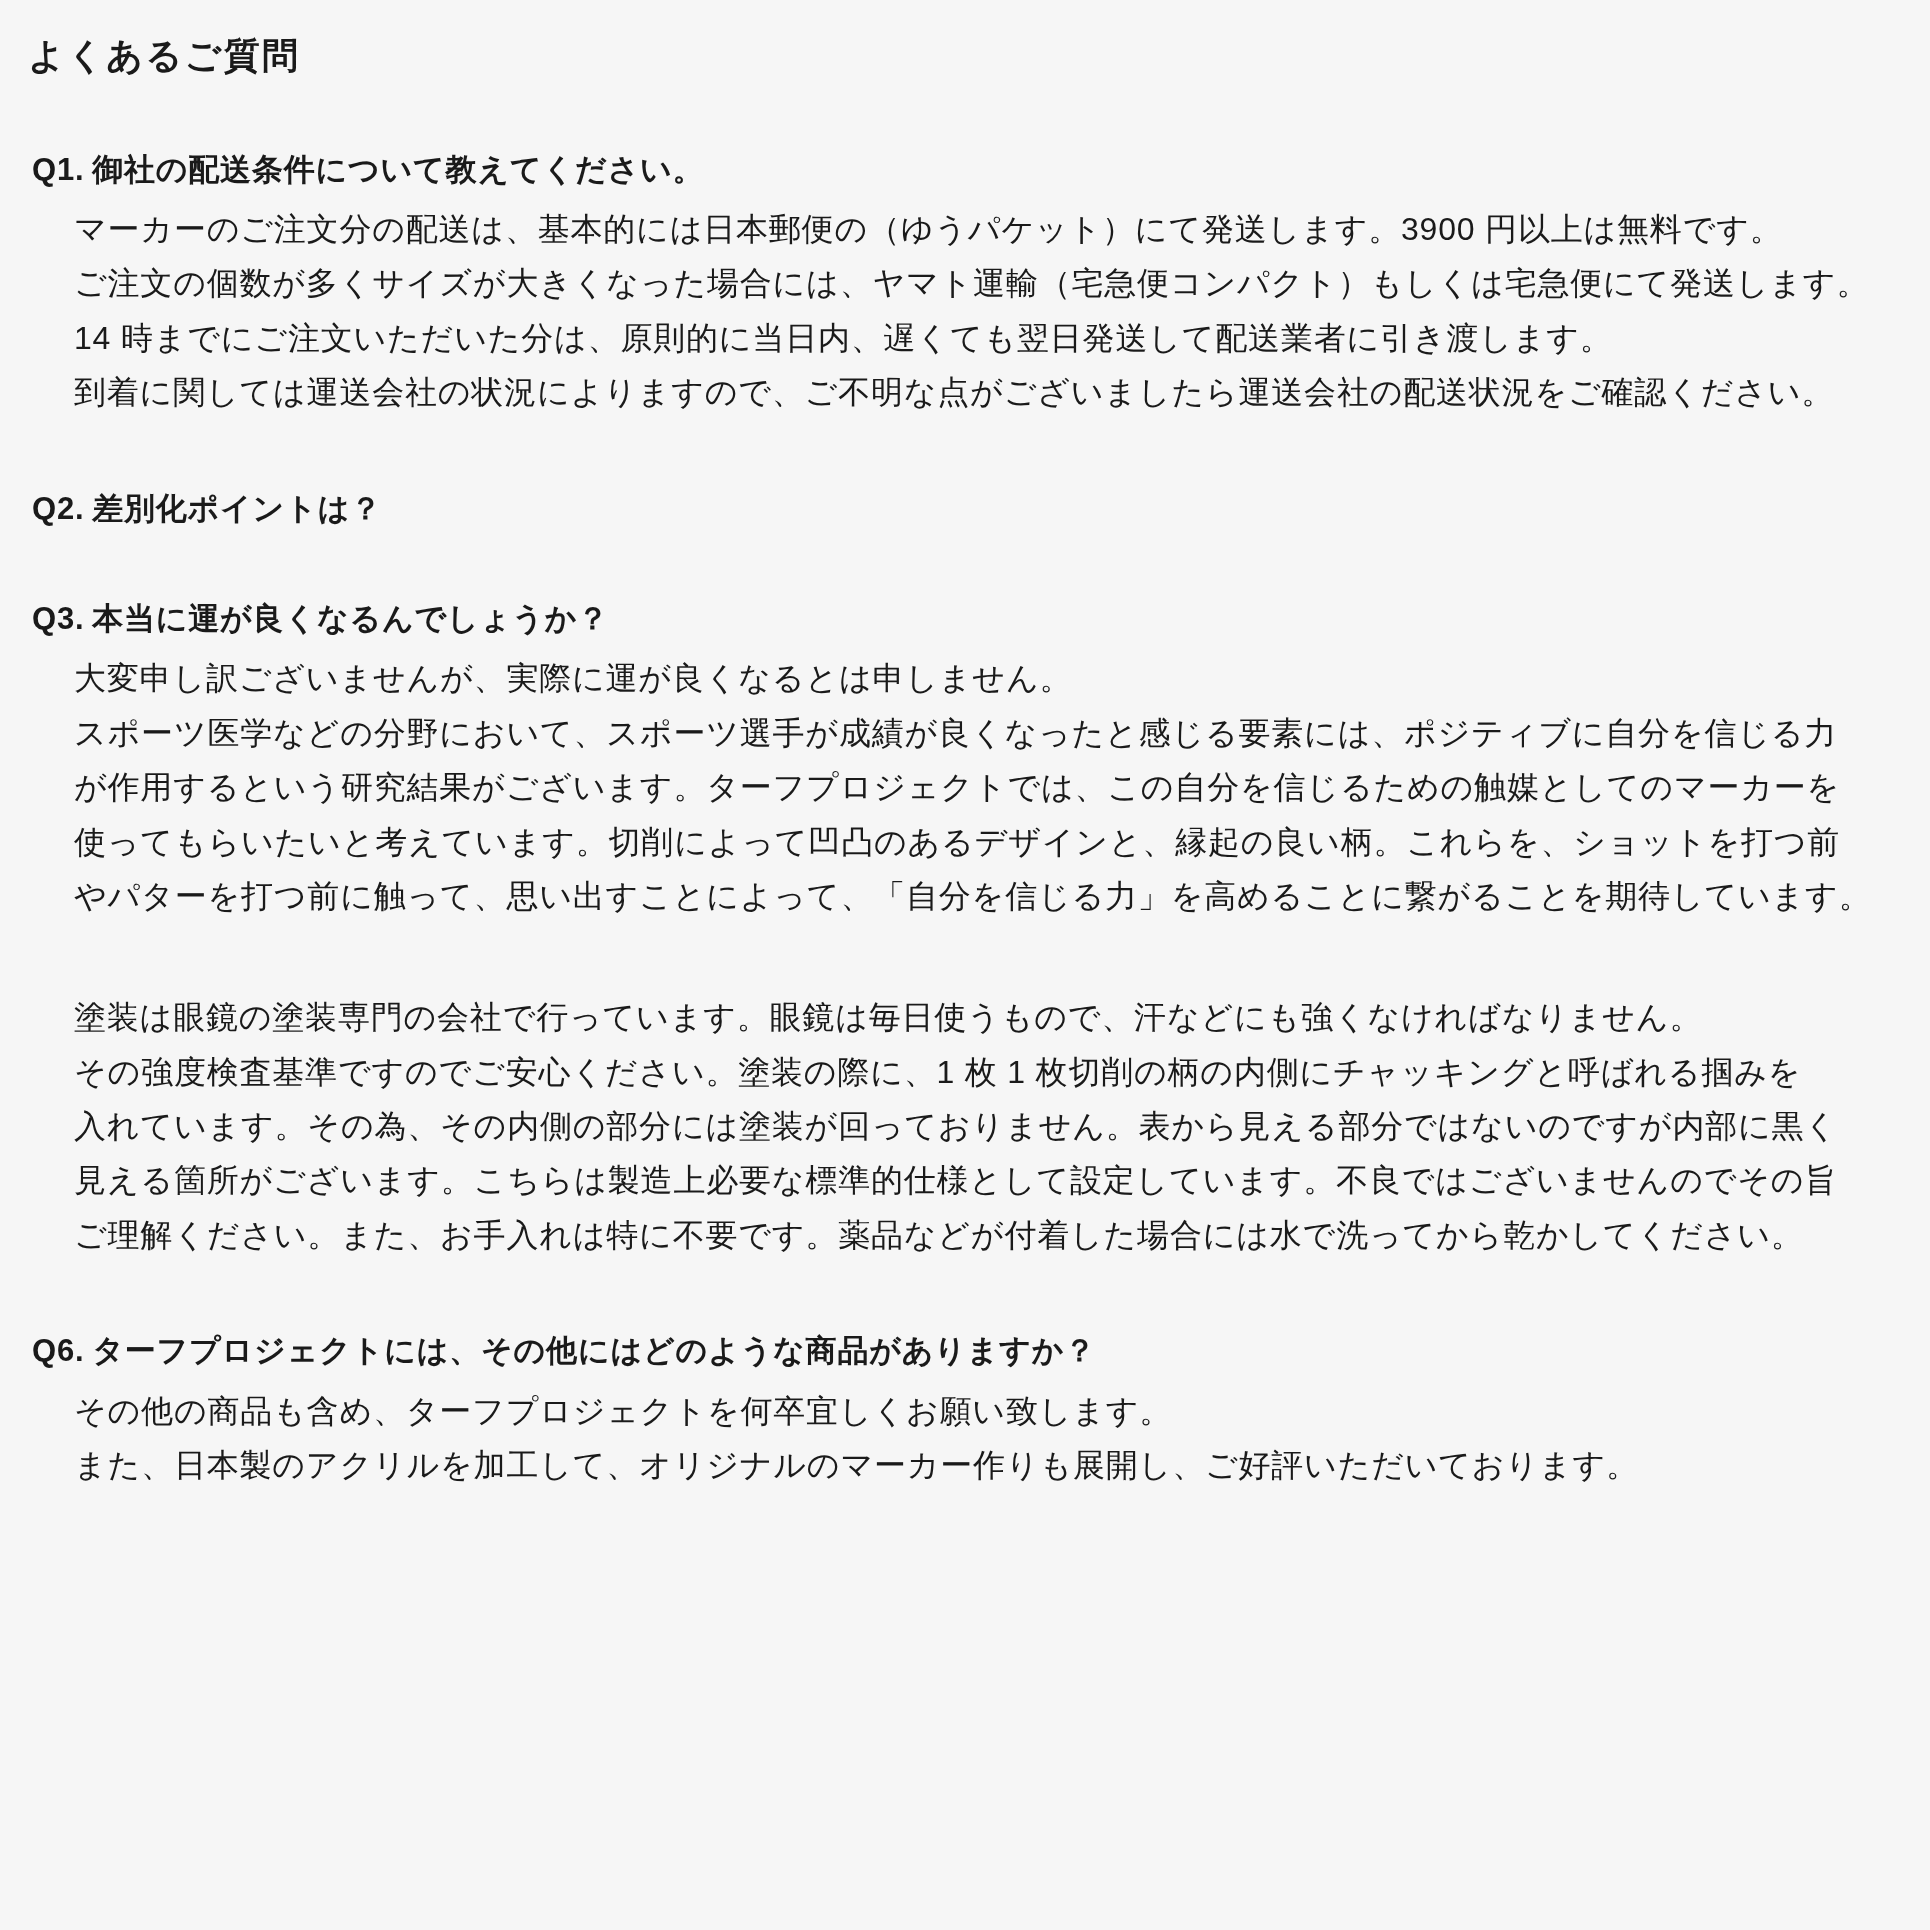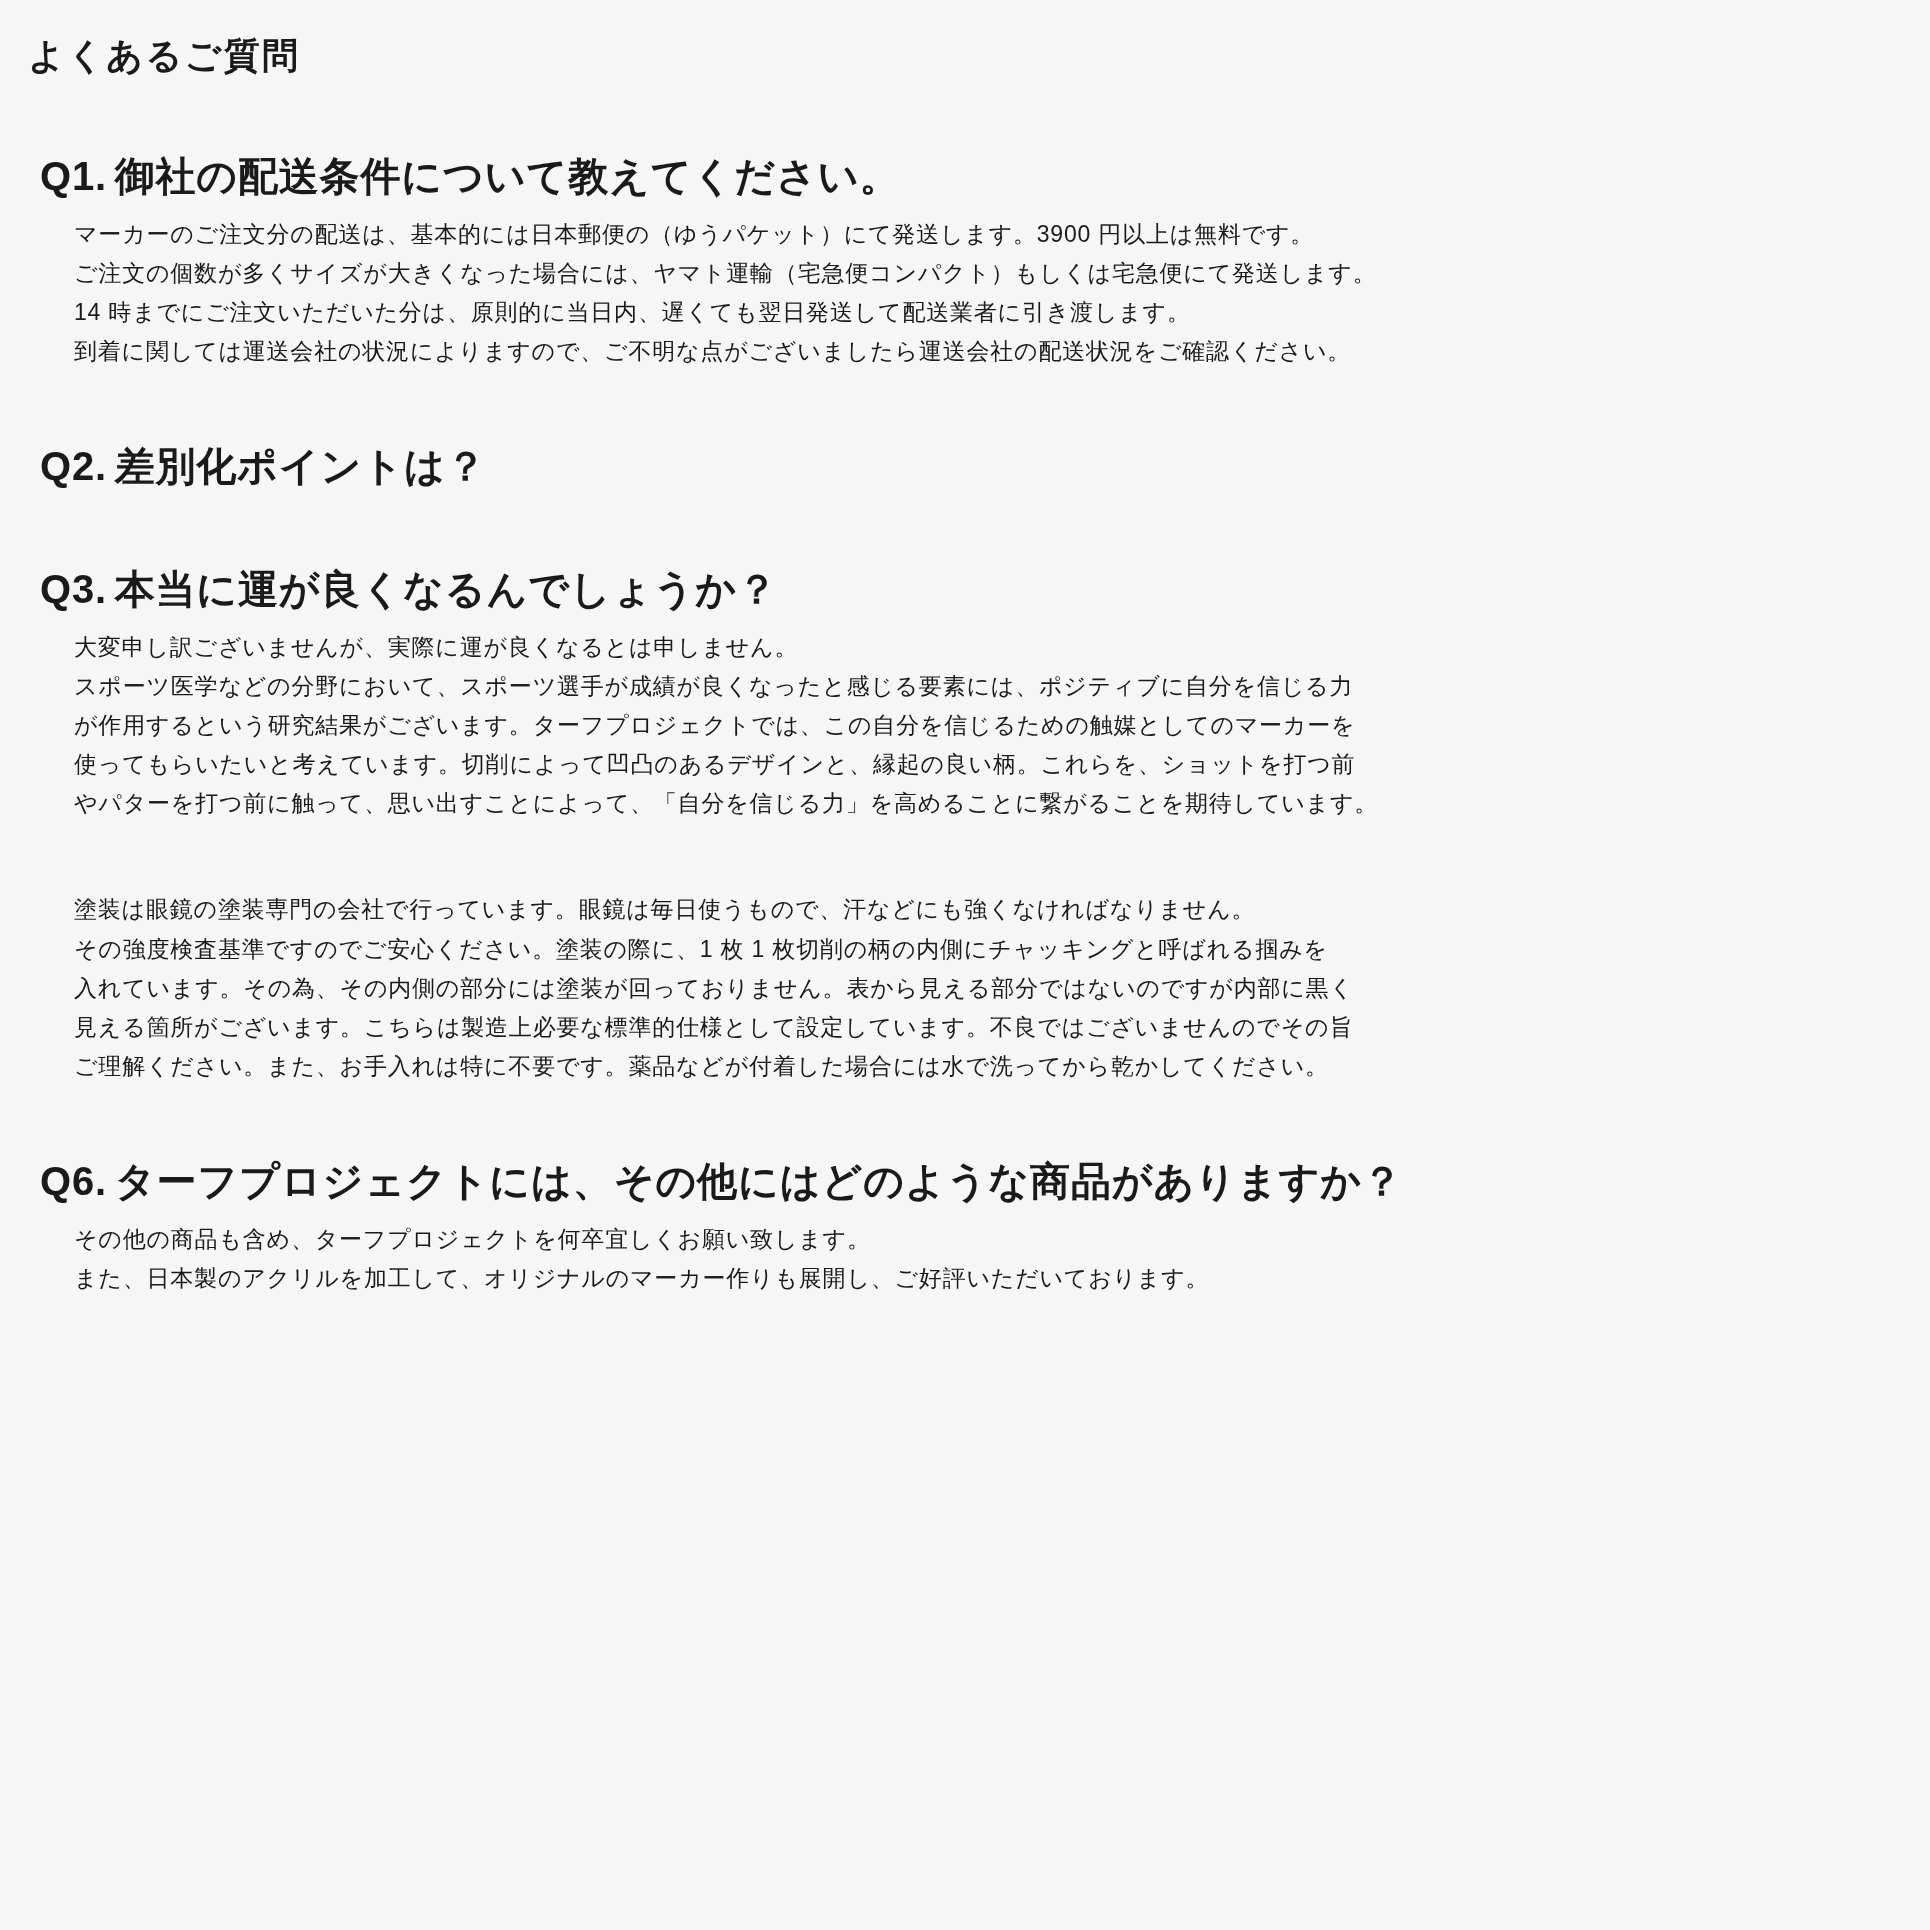--- a/index.html
+++ b/index.html
@@ -28,32 +28,32 @@
     line-height: 1.1;
     margin: 0 0 72px 0;
   }
   .faq-item {
     margin: 0 0 67px 0;
   }
   .faq-item:last-child {
     margin-bottom: 0;
   }
   .question {
-    font-size: 40px;
+    font-size: 31px;
     font-weight: bold;
     line-height: 1.4;
-    margin: 0 0 11px 12px;
+    margin: 0 0 11px 4px;
     letter-spacing: 0.8px;
   }
   .question .q-number {
     margin-right: 7.8px;
   }
   .answer {
     margin-left: 46px;
-    font-size: 23px;
+    font-size: 32px;
     line-height: 1.7;
     letter-spacing: 0.8px;
   }
   .answer-line {
     white-space: nowrap;
   }
 </style>
 </head>
 <body>
 

